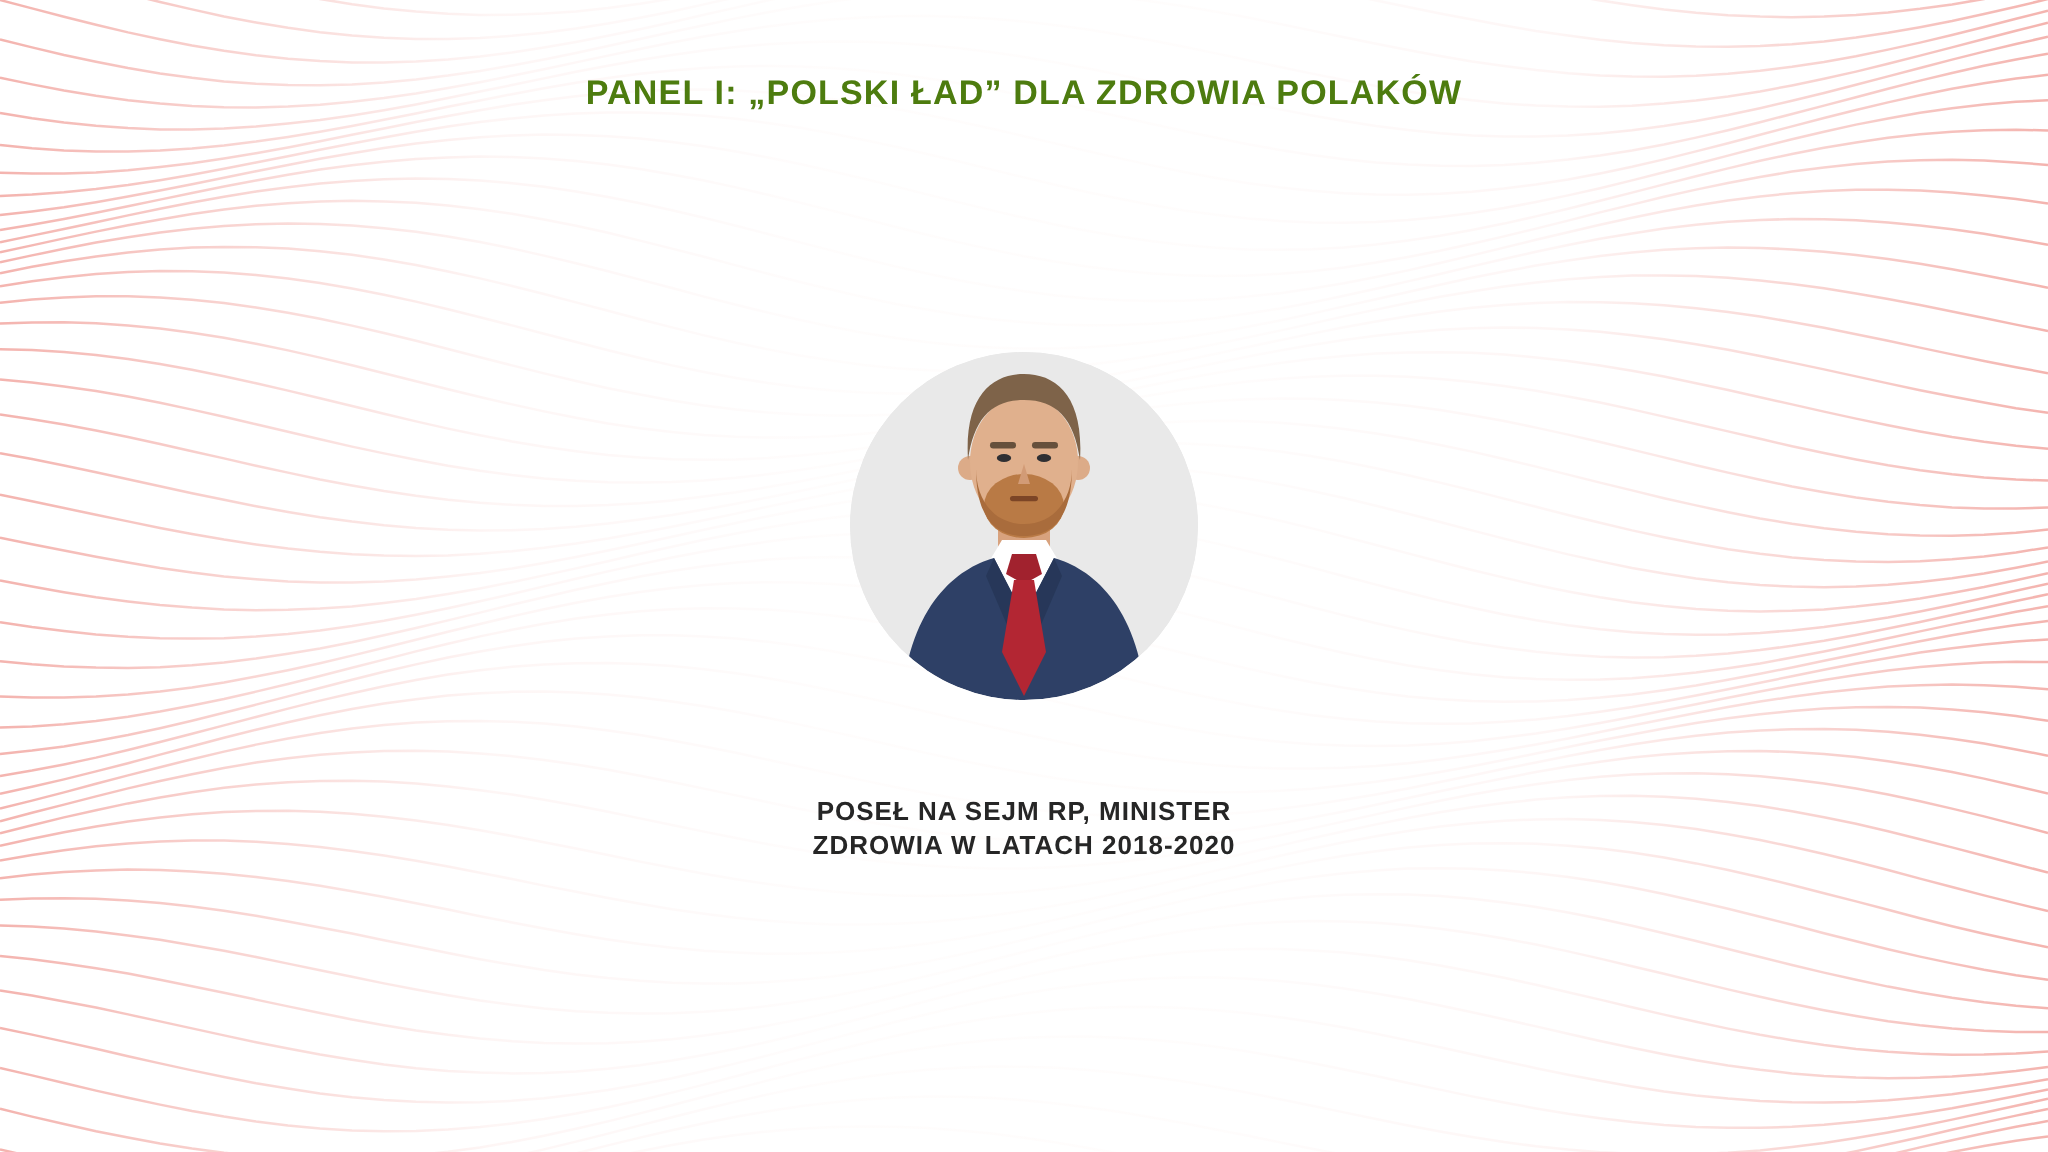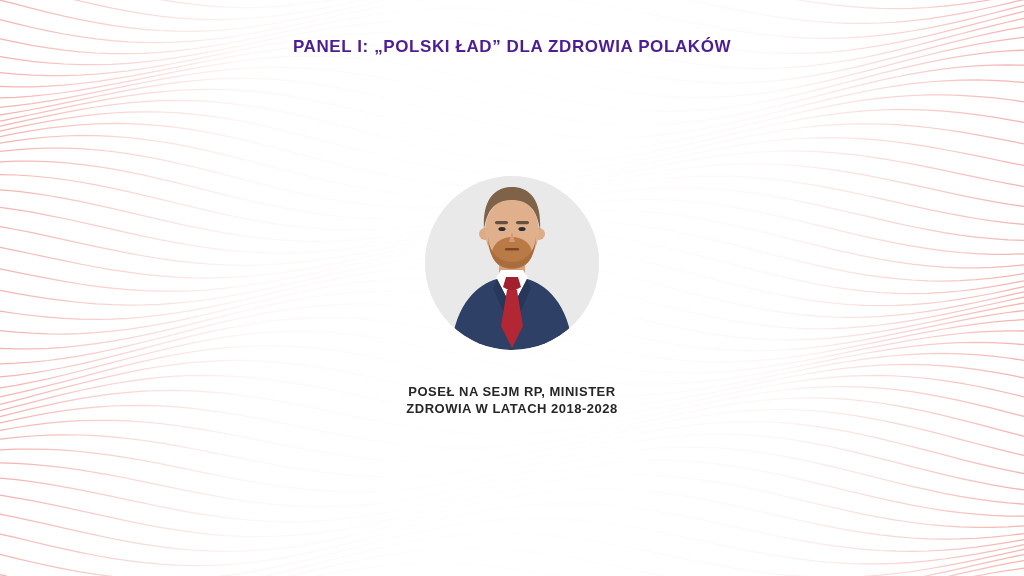--- a/index.html
+++ b/index.html
@@ -39,21 +39,21 @@
       rgba(255,255,255,0.30) 92%,
       rgba(255,255,255,0)    100%);
     pointer-events: none;
   }
 
   .centered-text {
     position: absolute;
     left: 0;
     right: 0;
     text-align: center;
-    color: #4c1d95;
+    color: #4d7c0f;
   }
   .panel-title {
     top: 37px;
     font-size: 17px;
     font-weight: bold;
     letter-spacing: 0.6px;
   }
   .session-type {
     top: 119px;
     font-size: 16px;
@@ -73,21 +73,21 @@
     background: #e9e9e9;
   }
   .speaker-photo svg { display: block; width: 100%; height: 100%; }
   .speaker-name {
     top: 370px;
     font-size: 17px;
     font-weight: bold;
     letter-spacing: 0.6px;
   }
   .speaker-desc {
-    top: 383px;
+    top: 397px;
     font-size: 13px;
     font-weight: bold;
     letter-spacing: 0.5px;
     line-height: 17px;
     color: #262626;
   }
   .speaker-desc span { display: block; }
 </style>
 </head>
 <body>
@@ -198,16 +198,16 @@
 
         <path d="M81,101 L93,101 L96,111 L87,116 L78,111 Z" fill="#a1222e"></path>
         <path d="M82,114 L92,114 L98,150 L87,172 L76,150 Z" fill="#b32633"></path>
       </g>
     </svg>
   </div>
 
 
   <div class="centered-text speaker-desc">
     <span>POSEŁ NA SEJM RP, MINISTER</span>
-    <span>ZDROWIA W LATACH 2018-2028</span>
+    <span>ZDROWIA W LATACH 2018-2020</span>
   </div>
 
 </div>
 
 </body></html>

